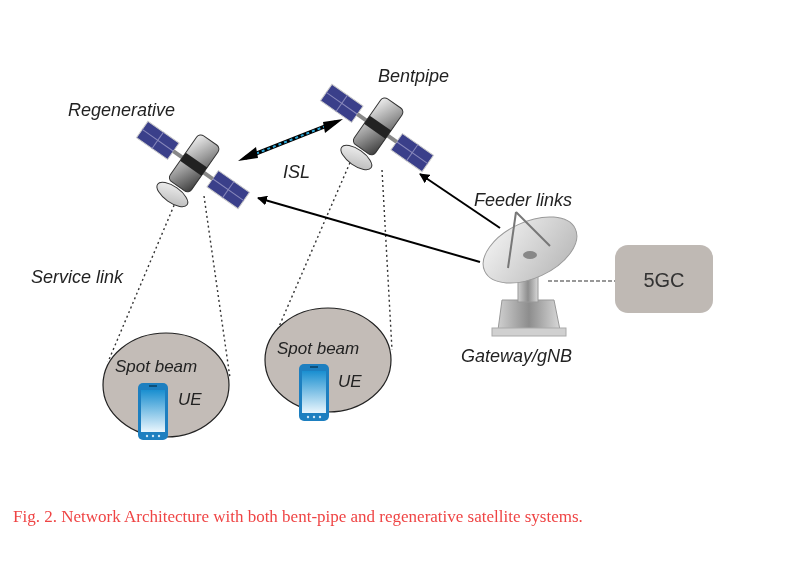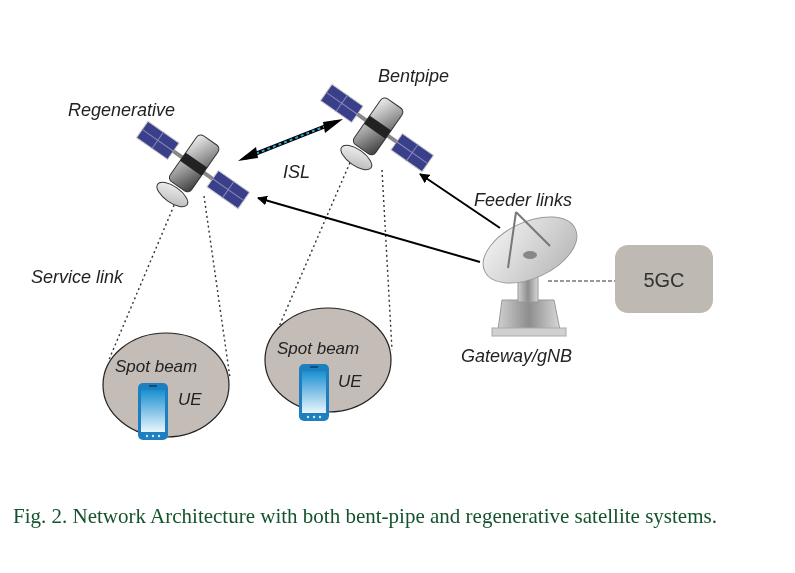--- a/index.html
+++ b/index.html
@@ -1,20 +1,20 @@
 <!DOCTYPE html>
 <html><head>
 <meta charset="utf-8">
 <style>
   html, body { margin:0; padding:0; background:#ffffff; }
   body { width:795px; height:573px; position:relative; overflow:hidden; }
   #fig { position:absolute; left:0; top:0; }
   .lbl { font-family:"Liberation Sans", sans-serif; font-style:italic; fill:#222; }
   .caption { position:absolute; left:13px; top:505px; width:770px;
-    font-family:"Liberation Serif", serif; font-size:21px; line-height:23px; color:#14532d; }
+    font-family:"Liberation Serif", serif; font-size:17px; line-height:23px; color:#ef4444; }
 </style>
 </head>
 <body>
 
 <svg id="fig" width="795" height="500" viewBox="0 0 795 500">
   <defs>
     <marker id="arrowBlack" markerWidth="10" markerHeight="10" refX="9" refY="5" orient="auto" markerUnits="userSpaceOnUse">
       <path d="M0,0 L10,5 L0,10 z" fill="#000"></path>
     </marker>
     <linearGradient id="screenGrad" x1="0" y1="0" x2="0" y2="1">

